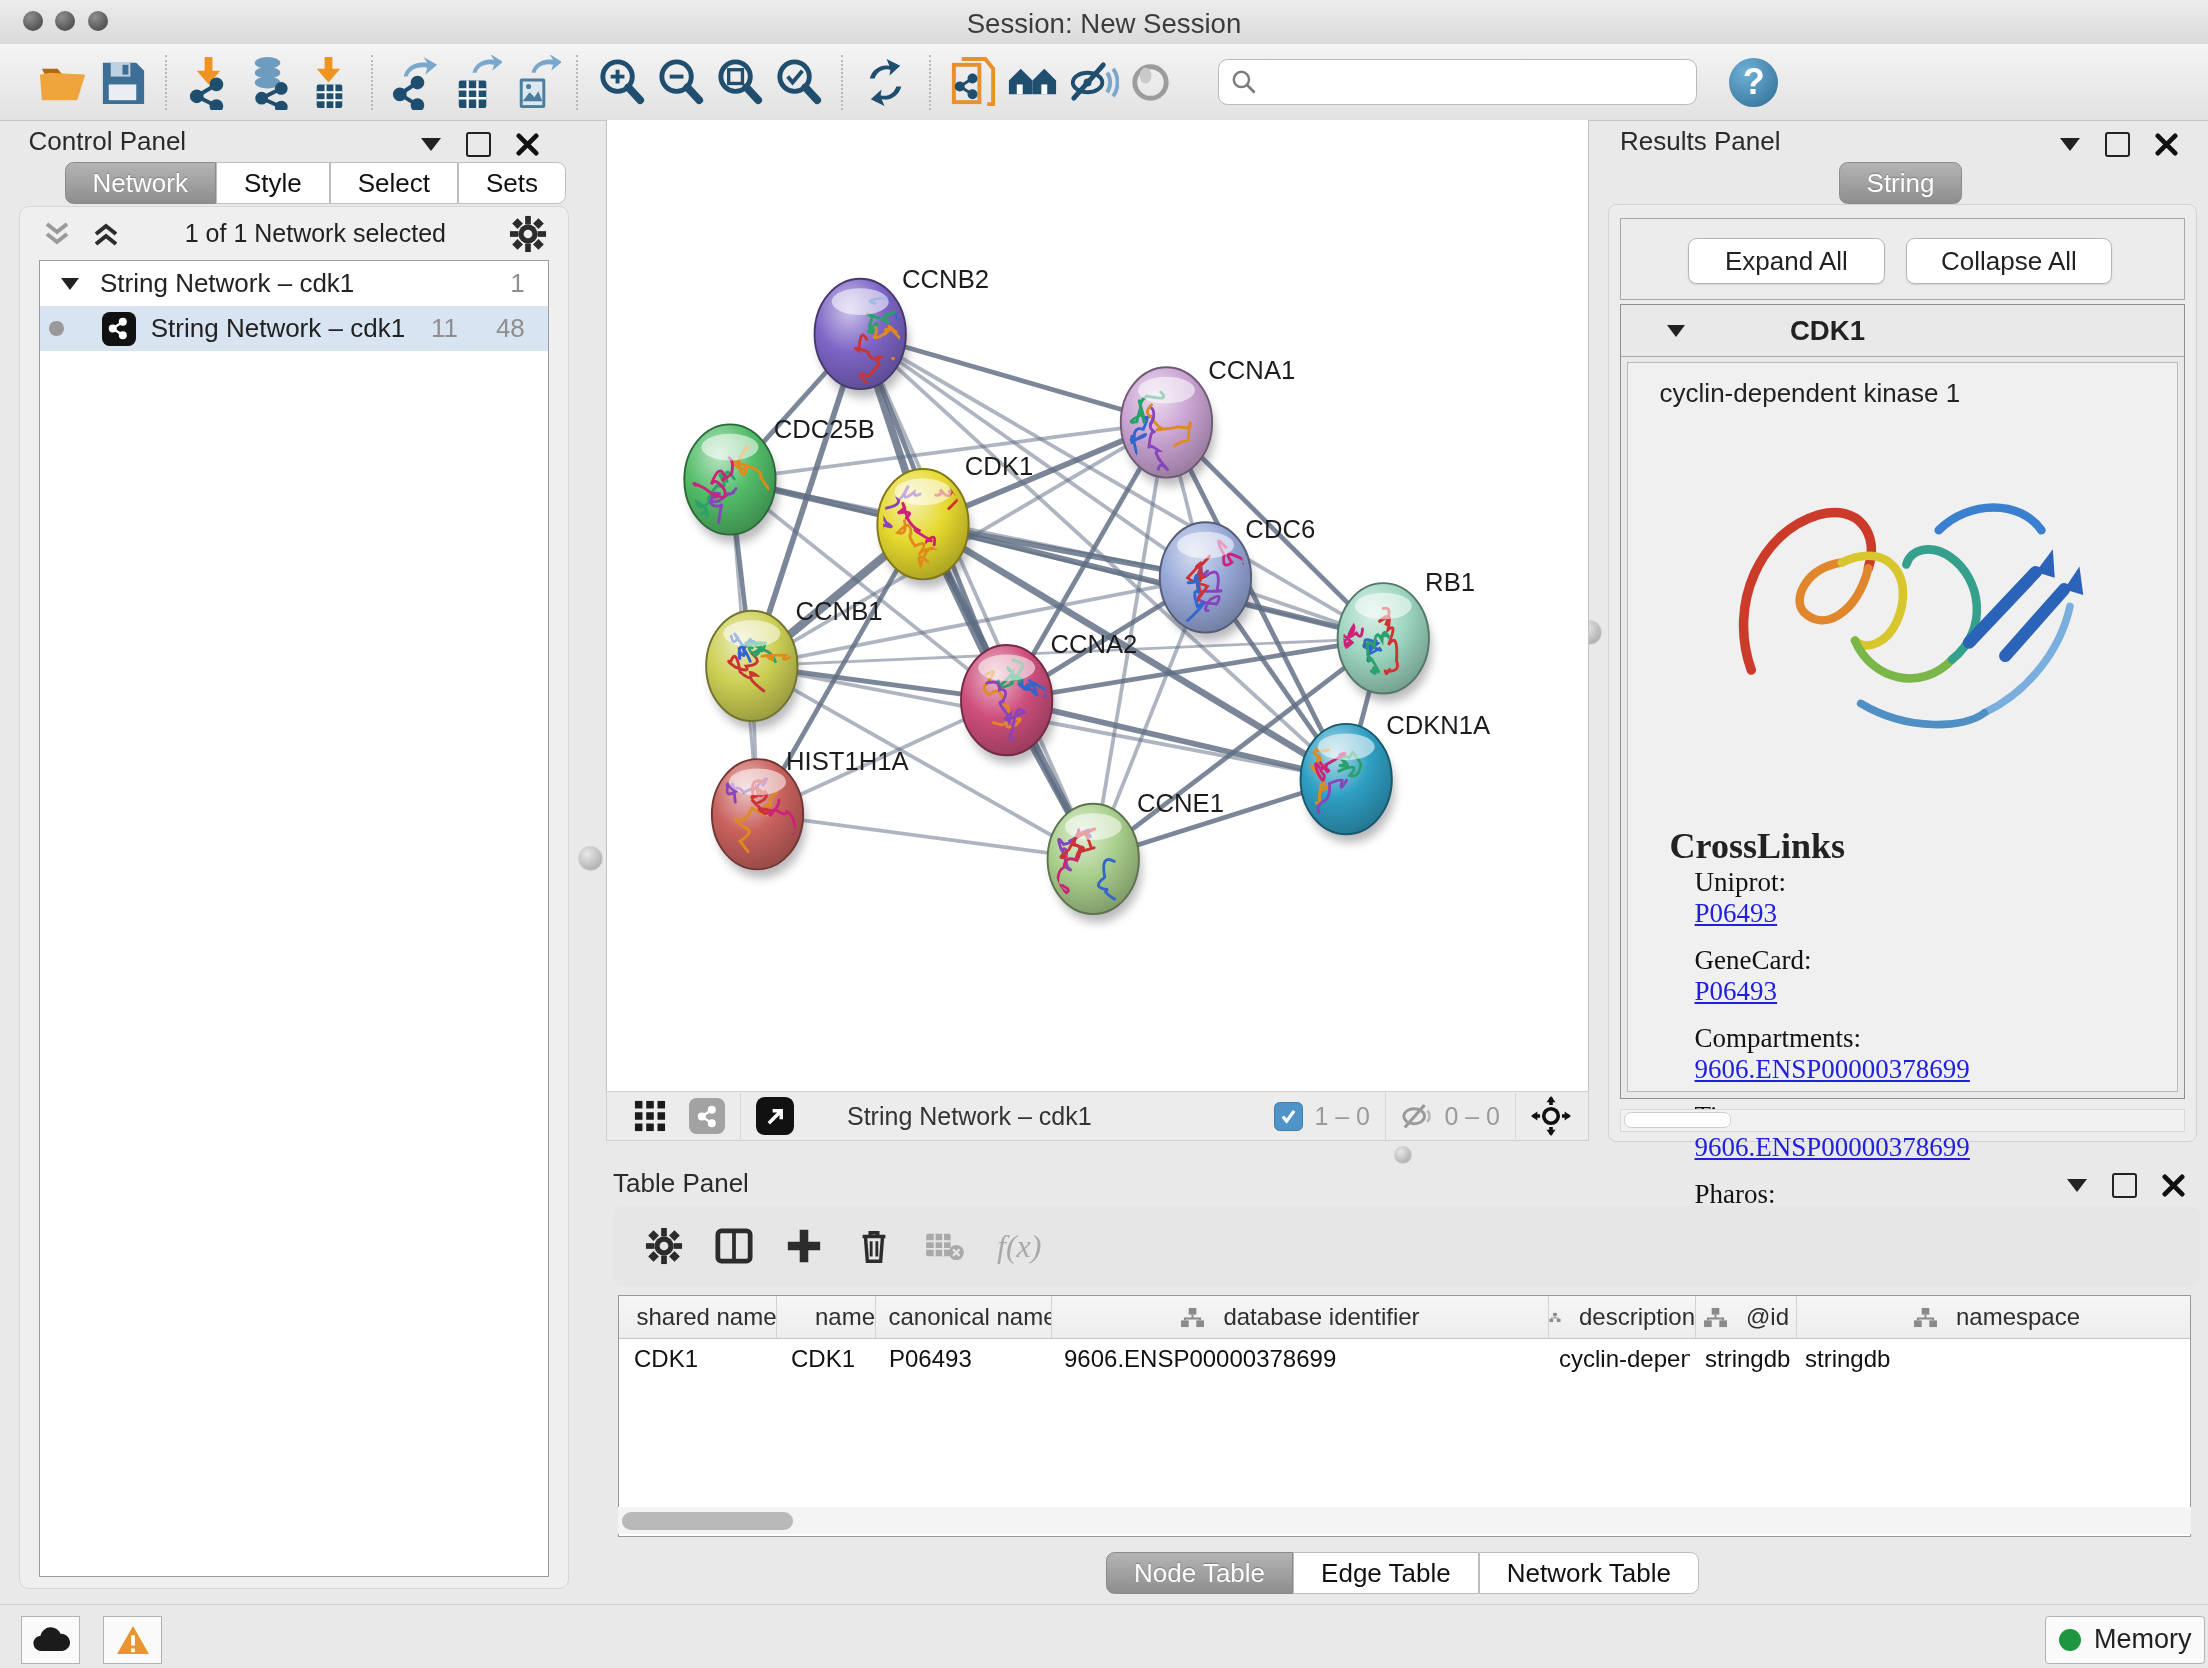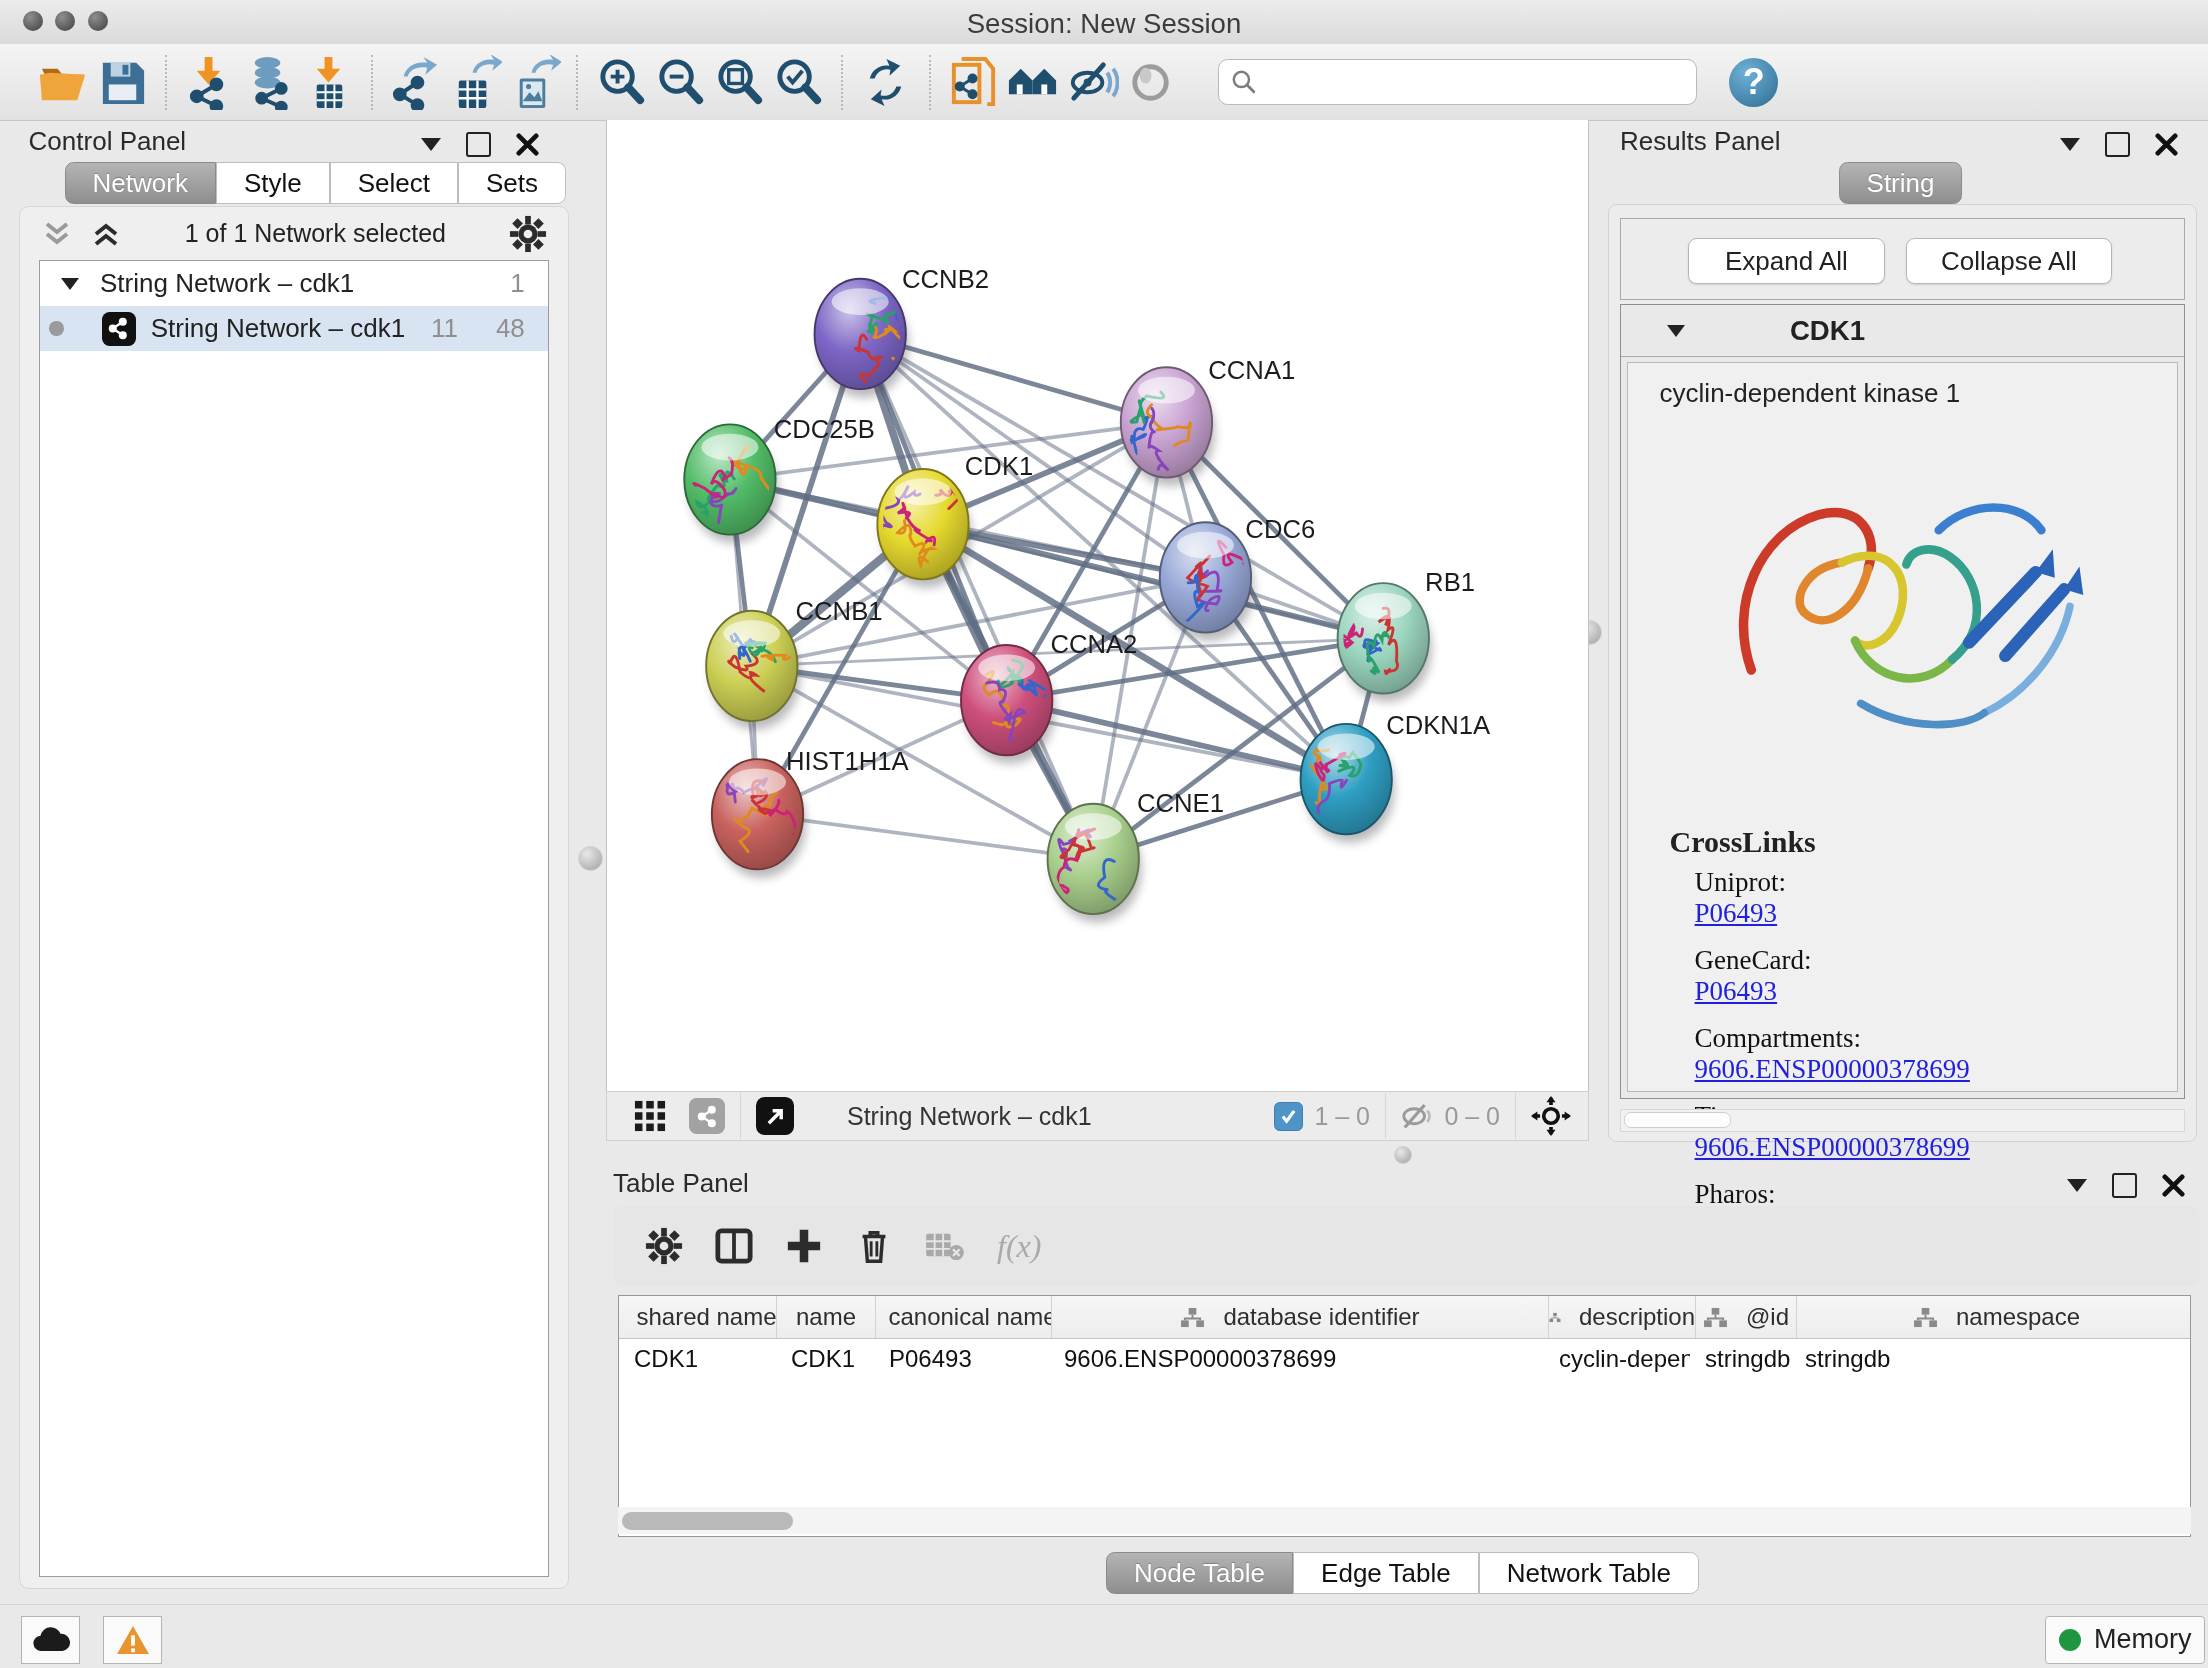--- a/index.html
+++ b/index.html
@@ -715,21 +715,21 @@
               <path d="M266 254 C306 222 296 168 264 146 C244 132 222 138 218 154" stroke="#35a08c" stroke-width="9"></path>
               <path d="M252 118 C284 86 338 86 360 118" stroke="#3b7fd0" stroke-width="9"></path>
               <path d="M284 236 L354 162" stroke="#2b63b8" stroke-width="13"></path>
               <path d="M322 250 L384 180" stroke="#2b63b8" stroke-width="13"></path>
               <path d="M300 310 C346 288 380 244 390 198" stroke="#79aede" stroke-width="8"></path>
               <path d="M170 300 C220 330 280 326 300 310" stroke="#4f8fc6" stroke-width="8"></path>
             </g>
             <path d="M354 162l18-24 2 30z" fill="#2b63b8"></path>
             <path d="M384 180l16-24 4 30z" fill="#2b63b8"></path>
           </svg>
-          <div class="serif" style="position:absolute;left:42px;top:462px;font-size:30px;font-weight:bold">CrossLinks</div>
+          <div class="serif" style="position:absolute;left:42px;top:462px;font-size:36px;font-weight:bold">CrossLinks</div>
           <div style="position:absolute;left:67px;top:504px">
             <div class="xl-row serif">
                 <div class="xl-label">Uniprot:</div>
                 <div class="xl-value">P06493</div>
               </div>
             <div class="xl-row serif">
                 <div class="xl-label">GeneCard:</div>
                 <div class="xl-value">P06493</div>
               </div>
             <div class="xl-row serif">
@@ -817,21 +817,21 @@
             <svg width="25" height="21" viewBox="0 0 26 22">
               <g fill="#8a8a8a">
                 <rect x="9" y="1" width="8" height="7"></rect>
                 <rect x="1" y="14" width="8" height="7"></rect>
                 <rect x="17" y="14" width="8" height="7"></rect>
               </g>
               <path d="M13 8v4M5 14v-2h16v2" stroke="#8a8a8a" stroke-width="2" fill="none"></path>
             </svg>
             <span>shared name</span>
           </div>
-          <div class="th" style="width: 98px;">
+          <div class="th" style="width: 98px; justify-content: flex-end;">
             <span>name</span>
           </div>
           <div class="th" style="width: 175px;">
             <svg width="25" height="21" viewBox="0 0 26 22">
               <g fill="#8a8a8a">
                 <rect x="9" y="1" width="8" height="7"></rect>
                 <rect x="1" y="14" width="8" height="7"></rect>
                 <rect x="17" y="14" width="8" height="7"></rect>
               </g>
               <path d="M13 8v4M5 14v-2h16v2" stroke="#8a8a8a" stroke-width="2" fill="none"></path>

